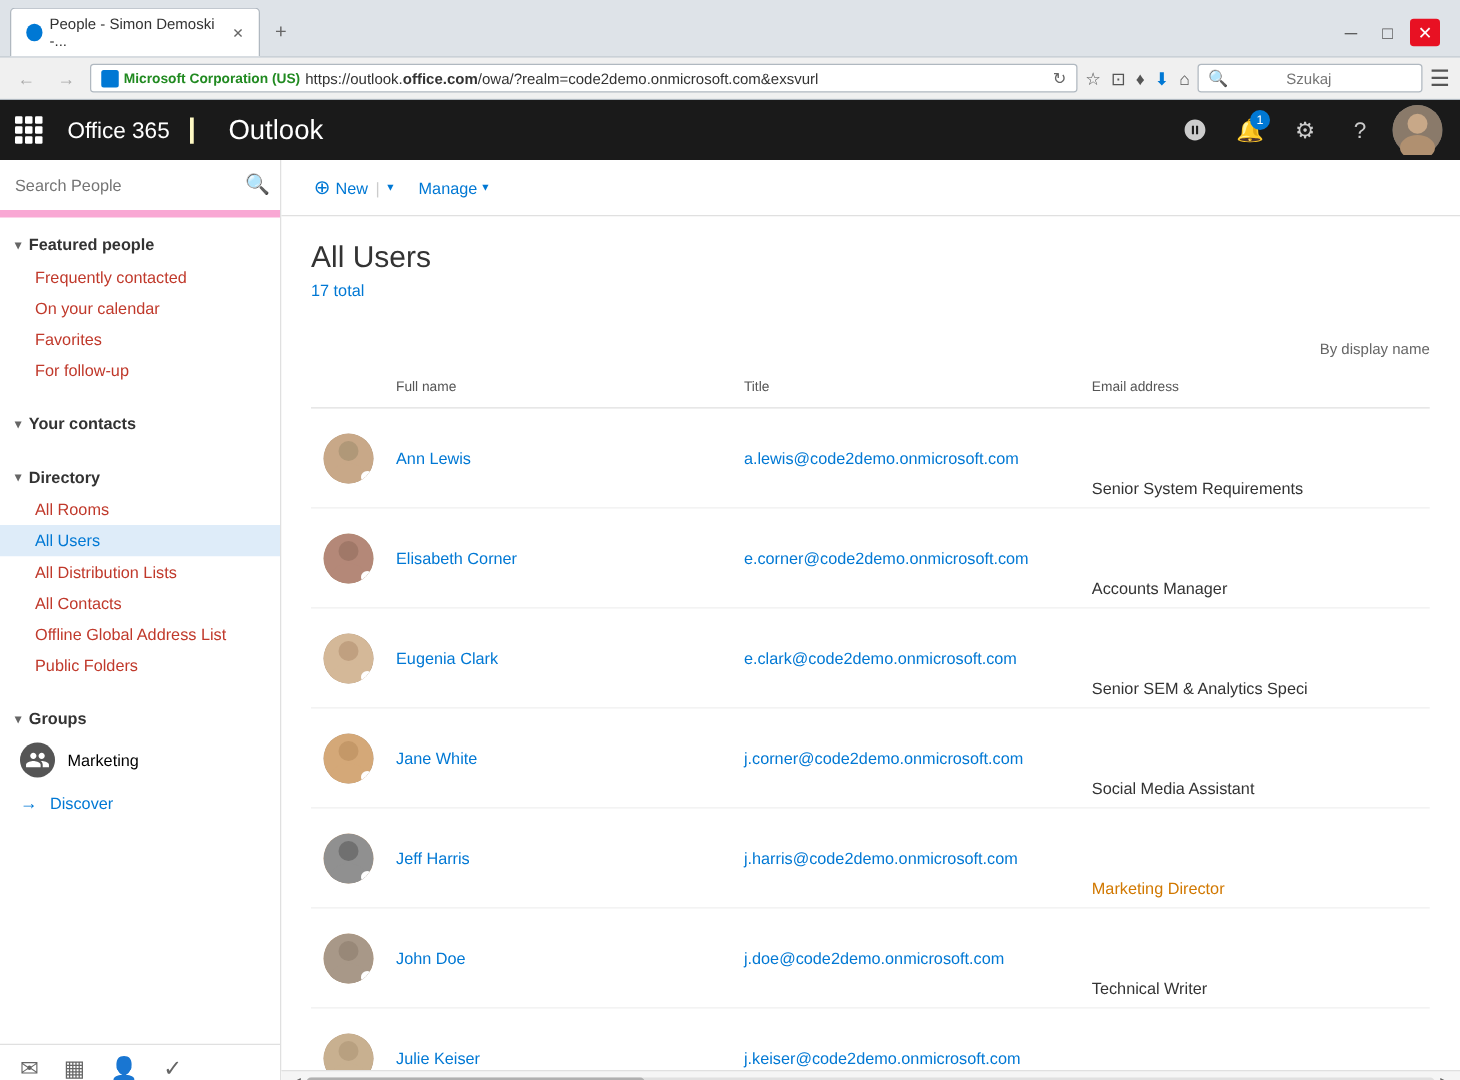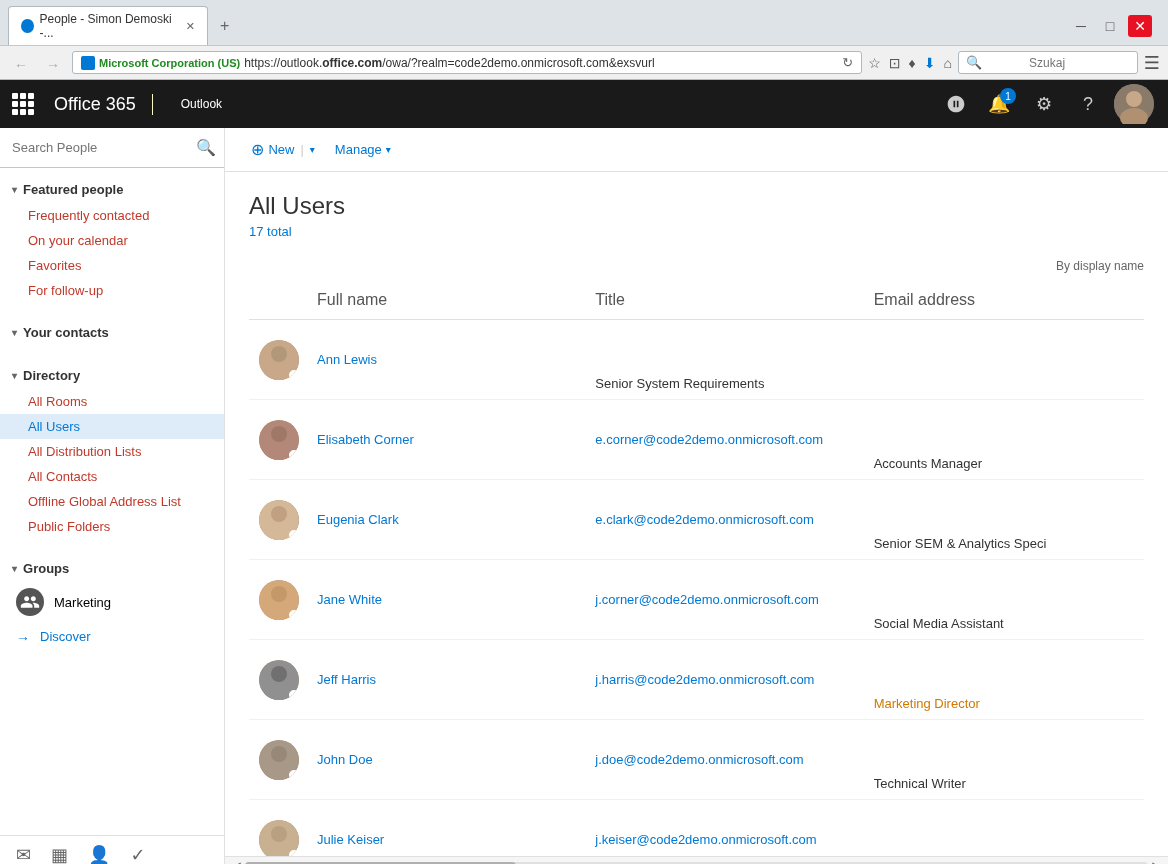--- a/index.html
+++ b/index.html
@@ -23,33 +23,33 @@
     .refresh-btn { color: #666; font-size: 13px; cursor: pointer; }
     .search-bar { display: flex; align-items: center; background: #fff; border: 1px solid #b0b8c0; border-radius: 3px; padding: 3px 8px; gap: 4px; min-width: 180px; }
     .search-bar input { border: none; outline: none; font-size: 12px; width: 120px; text-align: center; }
     .nav-icons { display: flex; align-items: center; gap: 8px; }
     .nav-icon-btn { background: none; border: none; cursor: pointer; color: #555; font-size: 14px; }
 
     
     .app-header { background: #1a1a1a; color: #fff; display: flex; align-items: center; height: 48px; padding: 0 12px; gap: 12px; }
     .app-grid-icon { display: grid; grid-template-columns: repeat(3,6px); grid-template-rows: repeat(3,6px); gap: 2px; margin-right: 8px; cursor: pointer; }
     .app-grid-icon span { background: #fff; border-radius: 1px; }
-    .app-title { font-size: 18px; font-weight: 300; color: #fff; padding-right: 16px; border-right: 1px solid #fef9c3; }
-    .app-subtitle { font-size: 12px; font-weight: 300; color: #fff; padding-left: 16px; flex: 1; }
+    .app-title { font-size: 18px; font-weight: 300; color: #fff; padding-right: 16px; border-right: 3px solid #fef9c3; }
+    .app-subtitle { font-size: 22px; font-weight: 300; color: #fff; padding-left: 16px; flex: 1; }
     .header-icons { display: flex; align-items: center; gap: 4px; }
     .header-icon-btn { background: none; border: none; cursor: pointer; color: #ccc; font-size: 18px; width: 40px; height: 48px; display: flex; align-items: center; justify-content: center; position: relative; }
     .badge { position: absolute; top: 8px; right: 4px; background: #0078d4; color: #fff; border-radius: 50%; width: 16px; height: 16px; font-size: 10px; display: flex; align-items: center; justify-content: center; }
     .avatar-placeholder { width: 40px; height: 40px; background: linear-gradient(135deg, #8a8a8a, #555); border-radius: 50%; display: flex; align-items: center; justify-content: center; color: #fff; font-size: 16px; }
 
     
     .app-body { display: flex; height: calc(864px - 48px - 70px); }
 
     
     .sidebar { width: 225px; min-width: 225px; border-right: 1px solid #e0e0e0; background: #fff; overflow-y: auto; display: flex; flex-direction: column; }
-    .search-people { display: flex; align-items: center; padding: 10px 12px; border-bottom: 1px solid #f9a8d4; gap: 8px; }
+    .search-people { display: flex; align-items: center; padding: 10px 12px; border-bottom: 6px solid #f9a8d4; gap: 8px; }
     .search-people input { flex: 1; border: none; outline: none; font-size: 13px; color: #333; }
     .search-people-icon { color: #0078d4; font-size: 16px; cursor: pointer; }
 
     .sidebar-section { padding: 8px 0; }
     .sidebar-section-header { display: flex; align-items: center; padding: 6px 12px; cursor: pointer; color: #333; font-size: 13px; font-weight: 600; gap: 6px; }
     .chevron { font-size: 10px; color: #666; }
     .sidebar-item { padding: 5px 12px 5px 28px; cursor: pointer; color: #c0392b; font-size: 13px; }
     .sidebar-item.active { background: #deecf9; color: #0078d4; }
 
     .sidebar-group-item { display: flex; align-items: center; padding: 6px 12px 6px 16px; cursor: pointer; gap: 10px; }
@@ -64,23 +64,23 @@
 
     
     .main-content { flex: 1; display: flex; flex-direction: column; overflow: hidden; }
     .toolbar { display: flex; align-items: center; padding: 8px 20px; border-bottom: 1px solid #e0e0e0; gap: 8px; }
     .toolbar-btn { display: flex; align-items: center; gap: 4px; cursor: pointer; color: #0078d4; font-size: 13px; padding: 4px 6px; border-radius: 2px; border: none; background: none; }
     .toolbar-separator { color: #ccc; margin: 0 2px; }
     .toolbar-chevron { font-size: 10px; color: #0078d4; }
 
     .content-area { flex: 1; padding: 20px 24px; overflow-y: auto; }
     .page-title { font-size: 24px; font-weight: 300; color: #333; margin-bottom: 4px; }
-    .page-subtitle { font-size: 13px; color: #0078d4; margin-bottom: 20px; }
+    .page-subtitle { font-size: 13px; color: #0078d4; margin-bottom: 32px; }
     .sort-label { text-align: right; font-size: 12px; color: #666; margin-bottom: 8px; }
-    .table-header { display: grid; grid-template-columns: 60px 1fr 1fr 1fr; padding: 6px 0; border-bottom: 1px solid #e0e0e0; color: #333; font-size: 16px; font-weight: 400; }
+    .table-header { display: grid; grid-template-columns: 60px 1fr 1fr 1fr; padding: 6px 0; border-bottom: 1px solid #e0e0e0; color: #333; font-size: 11px; font-weight: 400; }
     .table-header-cell { padding: 4px 8px; color: #555; }
     .table-row { display: grid; grid-template-columns: 60px 1fr 1fr 1fr; padding: 4px 0; border-bottom: 1px solid #f0f0f0; align-items: center; cursor: pointer; }
     .avatar-cell { padding: 4px 8px; display: flex; align-items: center; justify-content: center; }
     .user-avatar { width: 40px; height: 40px; border-radius: 50%; background: linear-gradient(135deg, #c0a080, #a08060); display: flex; align-items: center; justify-content: center; overflow: hidden; position: relative; }
     .user-avatar svg { width: 40px; height: 40px; }
     .online-dot { width: 10px; height: 10px; background: #fff; border: 2px solid #fff; border-radius: 50%; position: absolute; bottom: 0; right: 0; }
     .name-cell { padding: 4px 8px; color: #0078d4; font-size: 13px; }
     .email-cell { padding: 4px 8px; color: #0078d4; font-size: 13px; }
     .title-cell { padding: 4px 8px; color: #333; font-size: 13px; margin-top: 48px; }
     .title-cell.orange { color: #d17800; }
@@ -273,20 +273,21 @@
       <div class="user-avatar">
         <svg width="40" height="40" viewBox="0 0 40 40">
           <rect width="40" height="40" rx="20" fill="#c8a888"></rect>
           <circle cx="20" cy="14" r="8" fill="#b09878"></circle>
           <ellipse cx="20" cy="34" rx="14" ry="10" fill="#c8a888"></ellipse>
         </svg>
         <div class="online-dot"></div>
       </div>
     </div>
     <div class="name-cell">Ann Lewis</div>
+    <div class="email-cell">a.lewis@code2demo.onmicrosoft.com</div>
     <div class="title-cell">Senior System Requirements</div>
   </div>
           <div class="table-row">
     <div class="avatar-cell">
       <div class="user-avatar">
         <svg width="40" height="40" viewBox="0 0 40 40">
           <rect width="40" height="40" rx="20" fill="#b48878"></rect>
           <circle cx="20" cy="14" r="8" fill="#a07868"></circle>
           <ellipse cx="20" cy="34" rx="14" ry="10" fill="#b48878"></ellipse>
         </svg>

